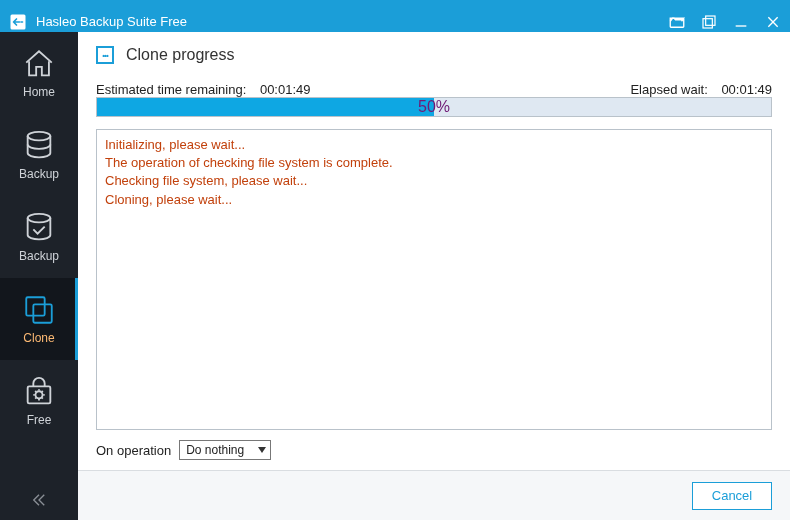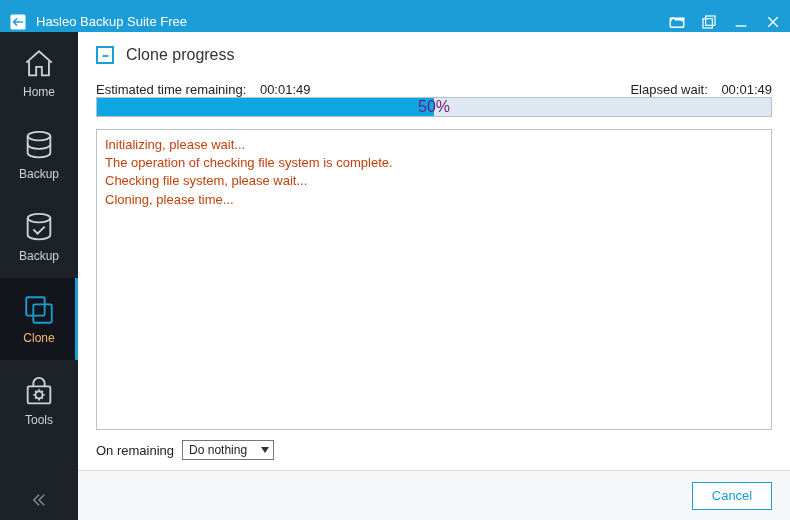--- a/index.html
+++ b/index.html
@@ -123,21 +123,21 @@
 
       <div class="nav-item">
         <span class="icon">
           <svg width="34" height="34" viewBox="0 0 24 24" fill="none" stroke="#cfd3d8" stroke-width="1.3">
               <rect x="4" y="8" width="16" height="12" rx="1"></rect>
               <path d="M8 8V6a4 4 0 0 1 8 0v2"></path>
               <circle cx="12" cy="14" r="2.5"></circle>
               <path d="M12 11v-1M12 18v-1M9 14h-1M16 14h-1M10 12l-.7-.7M14 16l.7.7M10 16l-.7.7M14 12l.7-.7"></path>
             </svg>
         </span>
-        <span>Tools</span>
+        <span>Free</span>
       </div>
 
       <div class="sidebar-footer">
         <span>
           <svg width="18" height="18" viewBox="0 0 24 24" fill="none" stroke="#8a8f96" stroke-width="1.8">
               <path d="M12 5l-7 7 7 7"></path>
               <path d="M19 5l-7 7 7 7"></path>
             </svg>
         </span>
       </div>
@@ -164,25 +164,25 @@
 
         <div class="progress-wrap">
           <div class="progress-fill" id="progress-fill" style="width: 50%;"></div>
           <span class="progress-label">50%</span>
         </div>
 
         <div class="log" id="log">
             <div>Initializing, please wait...</div>
             <div>The operation of checking file system is complete.</div>
             <div>Checking file system, please wait...</div>
-            <div>Cloning, please time...</div>
+            <div>Cloning, please wait...</div>
           </div>
 
         <div class="completion">
-          <span>On remaining</span>
+          <span>On operation</span>
           <div class="dropdown">
             <span>Do nothing</span>
             <span class="caret"></span>
           </div>
         </div>
       </div>
 
       <div class="footer">
         <div class="btn">
           <span>Cancel</span>

